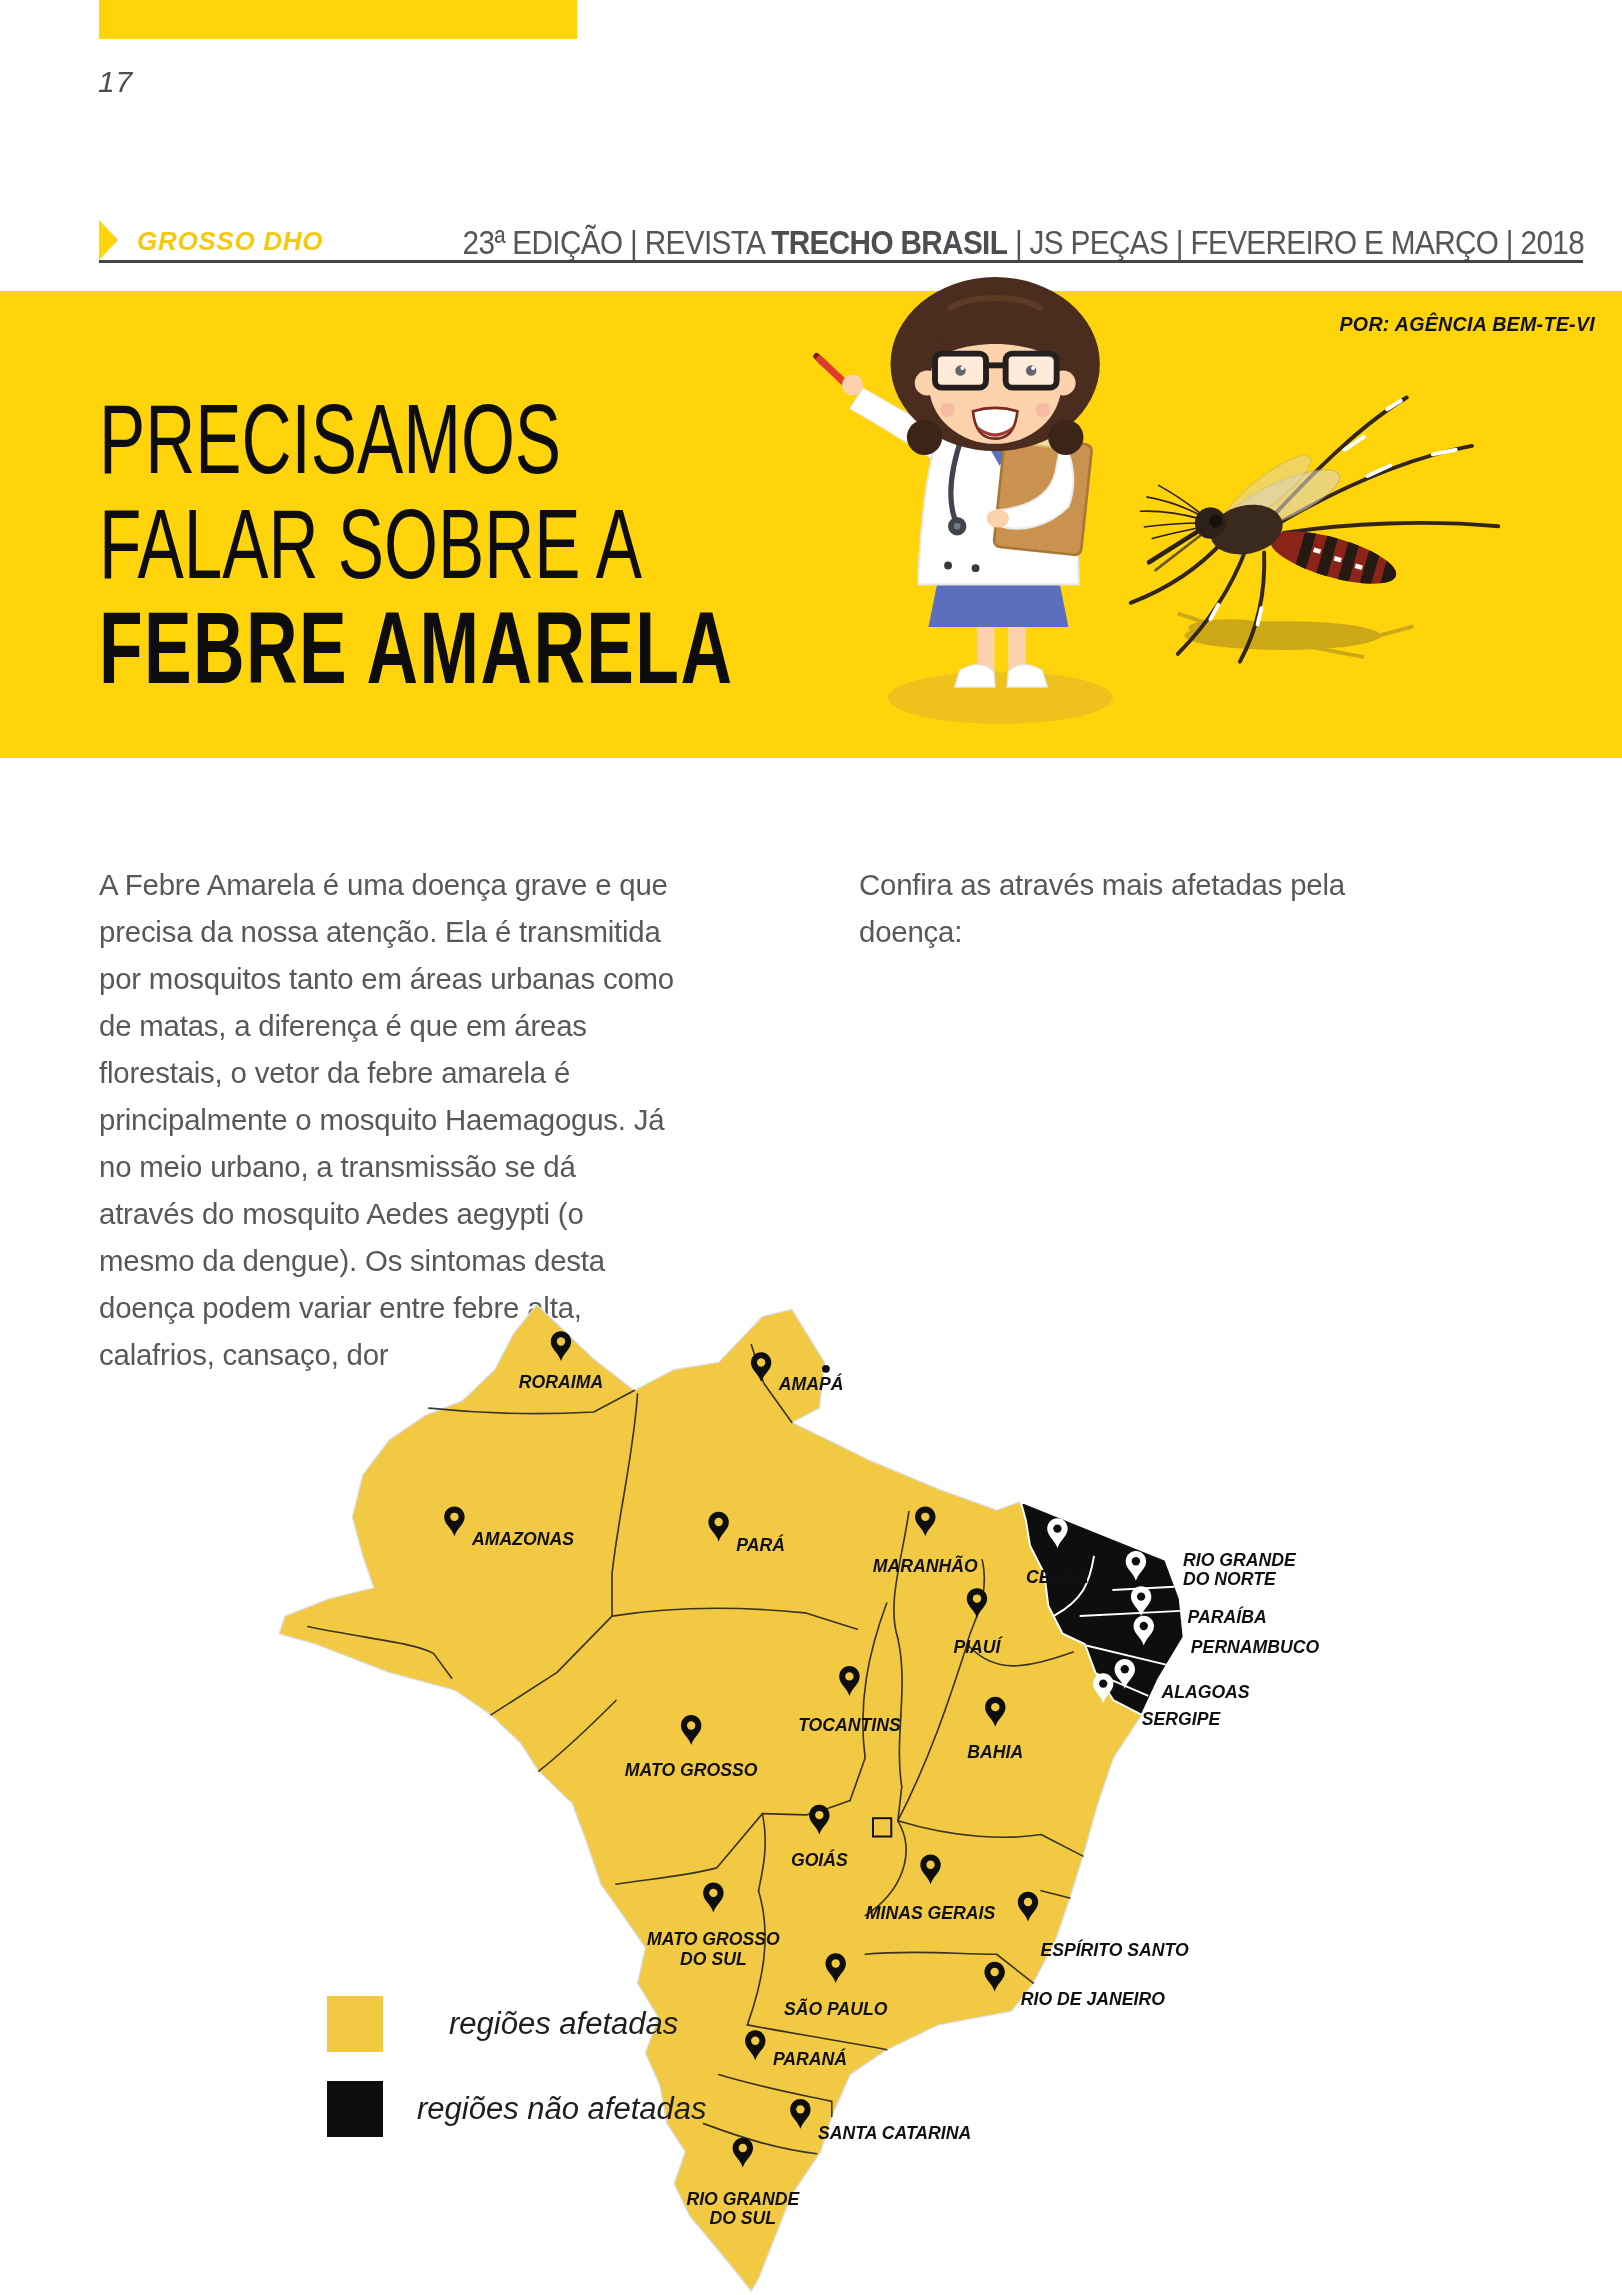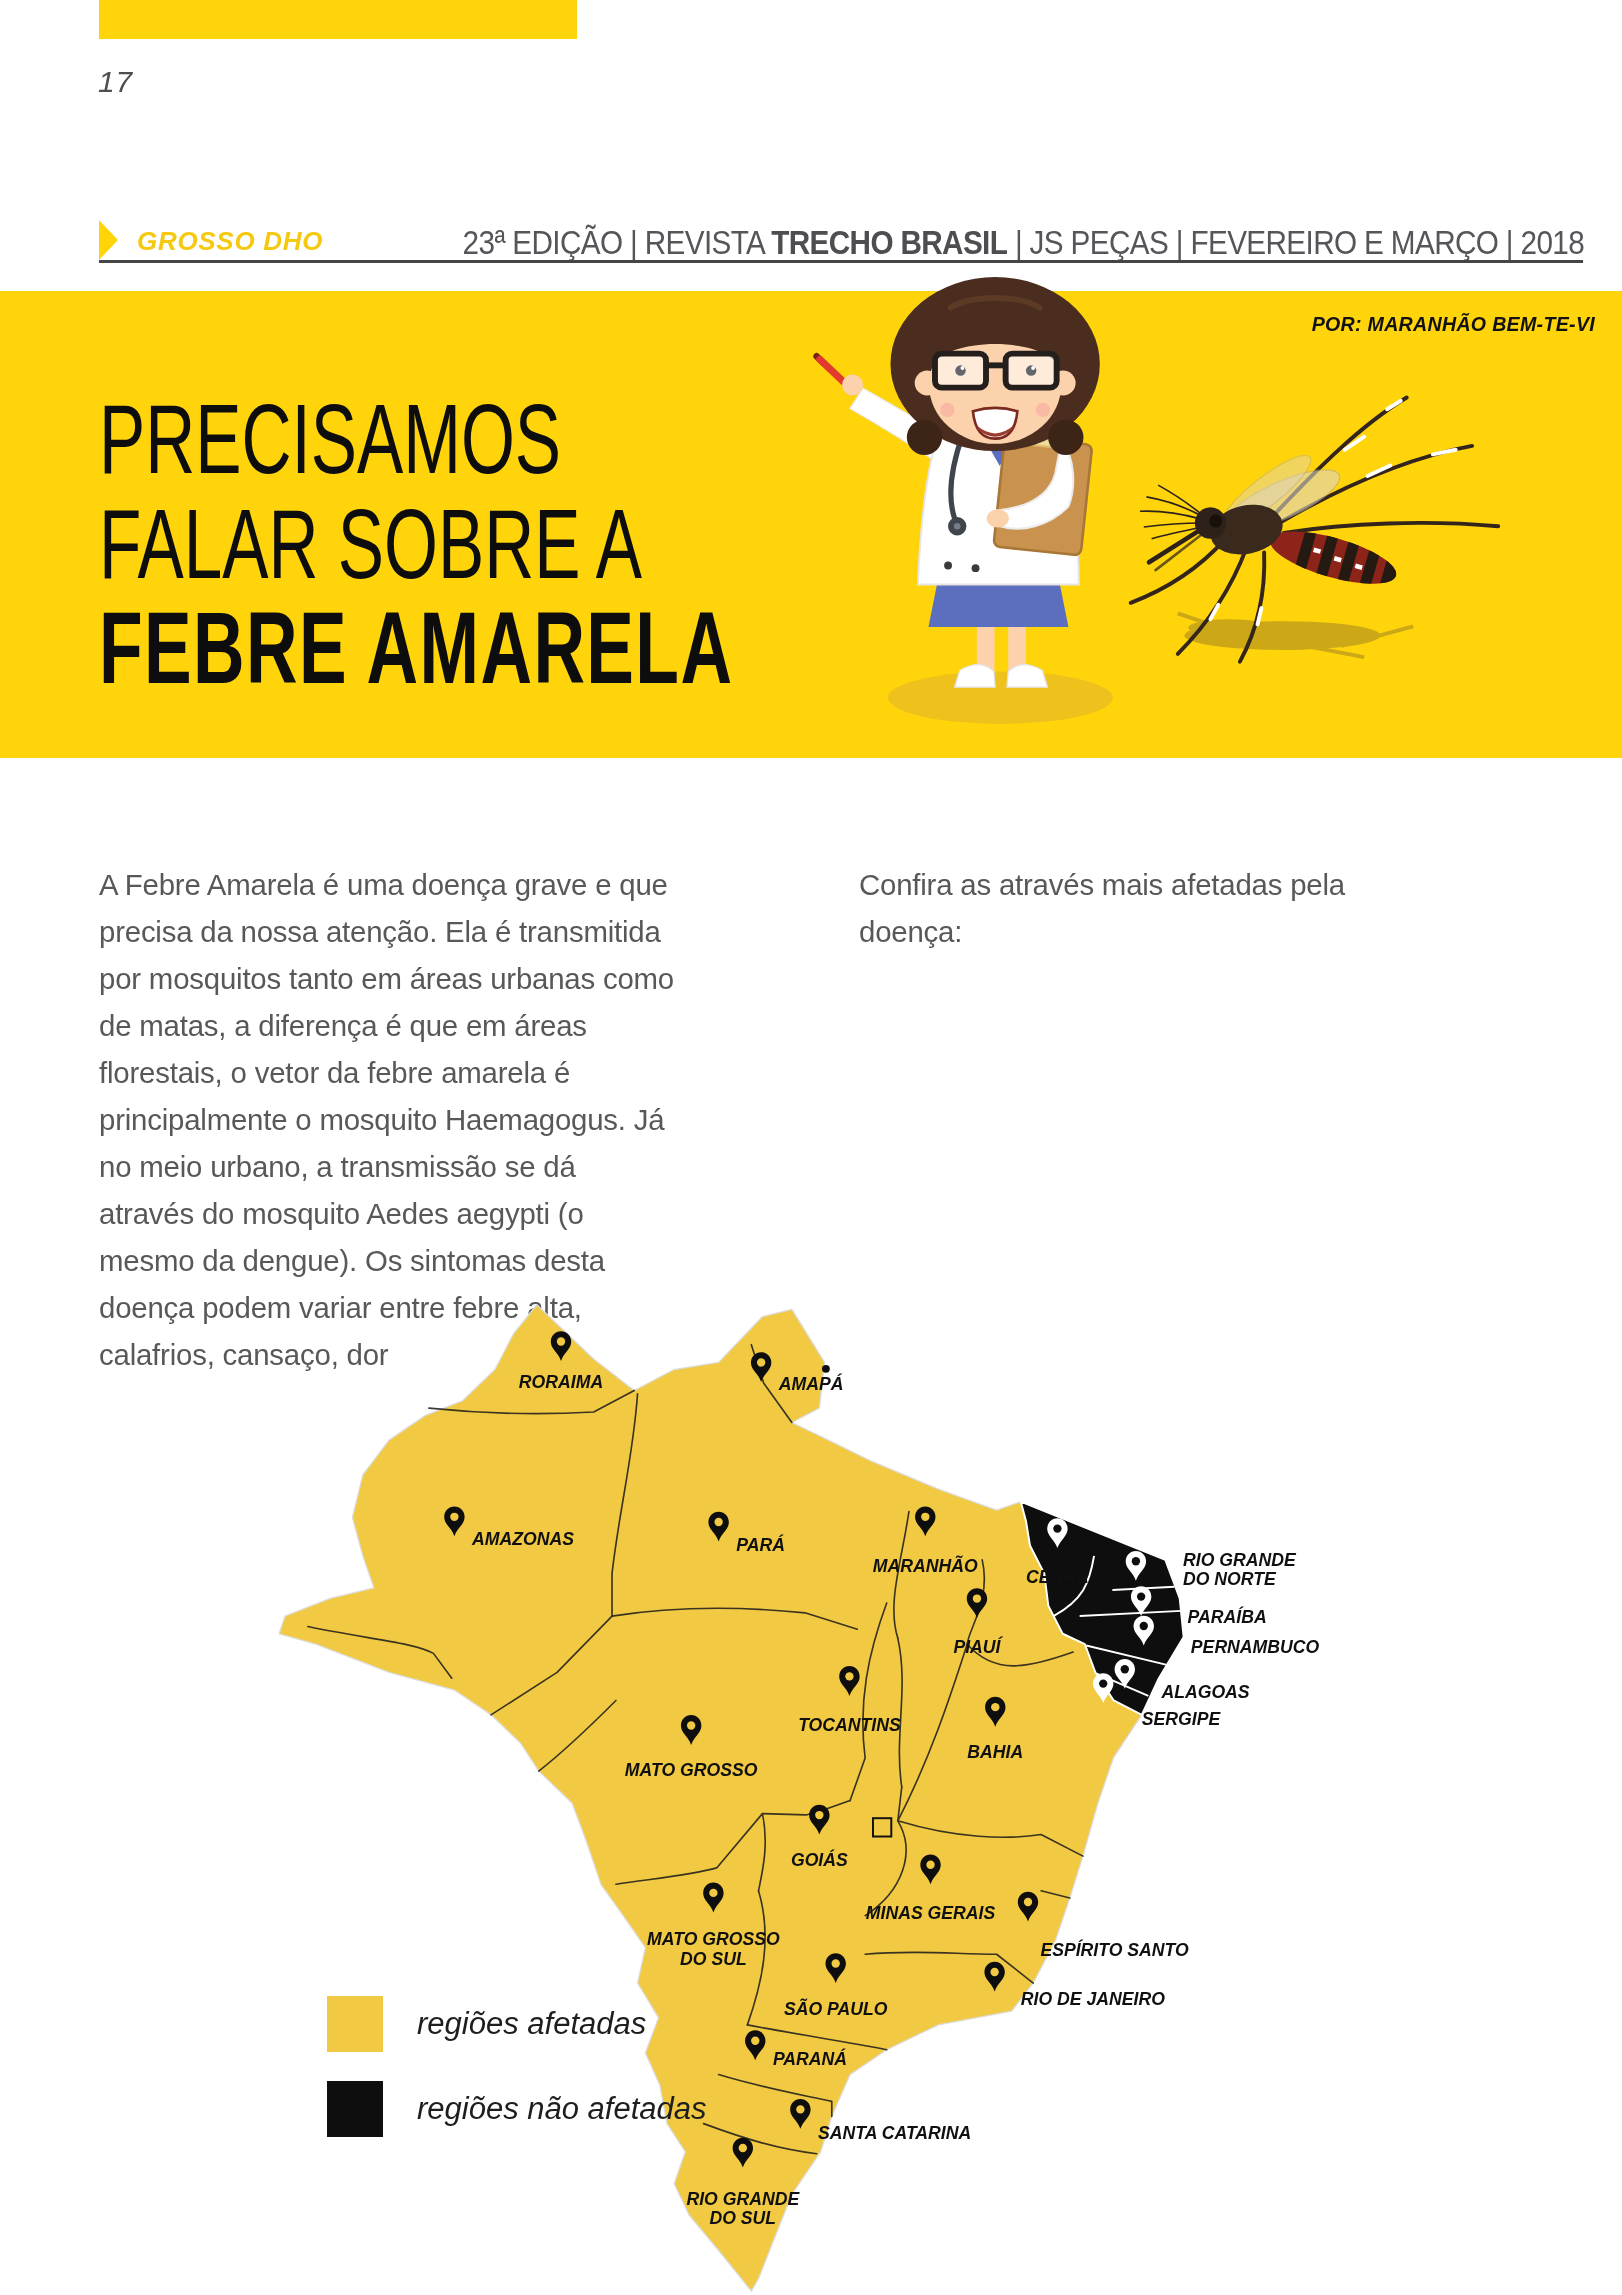--- a/index.html
+++ b/index.html
@@ -33,40 +33,40 @@
   .col p{margin:0 0 42px 0;}
   .col1{left:99px;}
   .col2{left:859px;}
 
   
   .map-svg{left:0;top:1276px;width:1623px;height:1019px;}
   .state-label{font:italic 700 27px "Liberation Sans",sans-serif;fill:#101010;letter-spacing:0px;}
 
   
   .legend-row{left:327px;height:56px;display:flex;align-items:center;}
-  .legend-row.l1{top:1996px;}
+  .legend-row.l1{top:1996px;gap:32px;}
   .legend-row.l2{top:2081px;}
   .legend-swatch{width:56px;height:56px;flex:0 0 auto;}
   .legend-label{margin-left:34px;font-size:31px;font-style:italic;color:#1e1e1e;letter-spacing:0px;}
 </style>
 </head>
 <body>
 
 <div class="page">
 
   <div class="abs topbar"></div>
   <div class="abs pagenum">17</div>
 
   <div class="abs chevron"></div>
   <div class="abs section-title">GROSSO DHO</div>
   <div class="abs edition"><span>23ª EDIÇÃO | REVISTA </span><b>TRECHO BRASIL</b><span> | JS PEÇAS | FEVEREIRO E MARÇO | 2018</span></div>
   <div class="abs rule"></div>
 
   <div class="abs banner"></div>
-  <div class="abs byline">POR: MARANHÃO BEM-TE-VI</div>
+  <div class="abs byline">POR: AGÊNCIA BEM-TE-VI</div>
   <div class="abs title">
     <div class="tl">PRECISAMOS</div>
     <div class="tl">FALAR SOBRE A</div>
     <div class="tl bold">FEBRE AMARELA</div>
   </div>
 
   <svg class="abs" style="left:779px;top:262px" width="380" height="471" viewBox="1190 400 580 720">
     <ellipse cx="1528" cy="1066" rx="172" ry="40" fill="#eec11c"></ellipse>
 
     <line x1="1247" y1="544" x2="1258" y2="555" stroke="#7a2018" stroke-width="10" stroke-linecap="round"></line>

